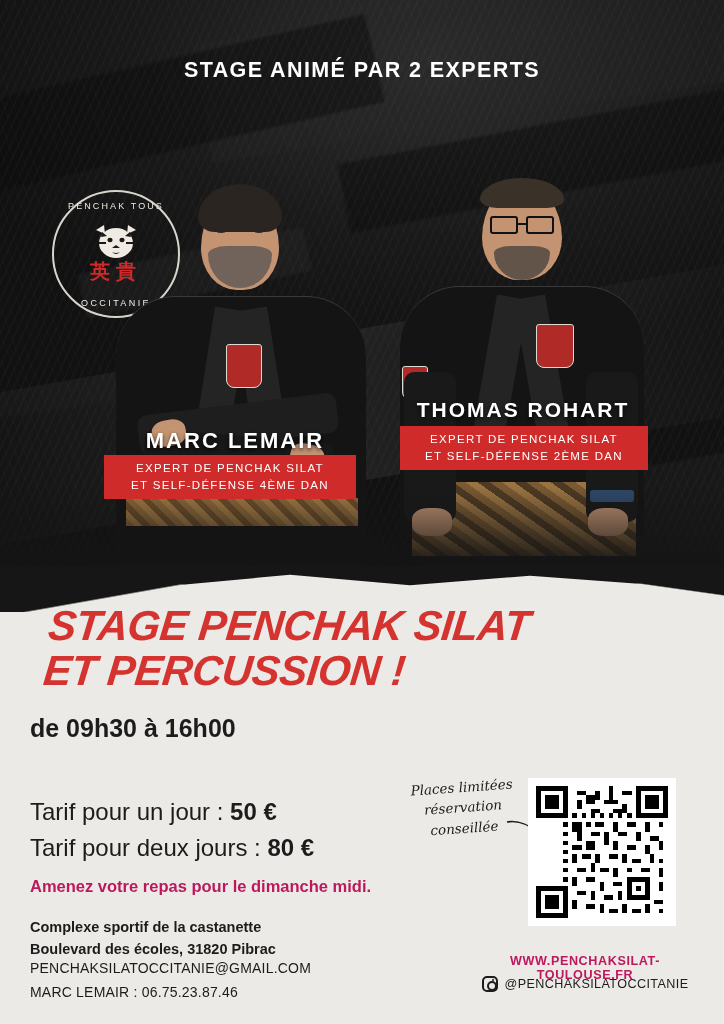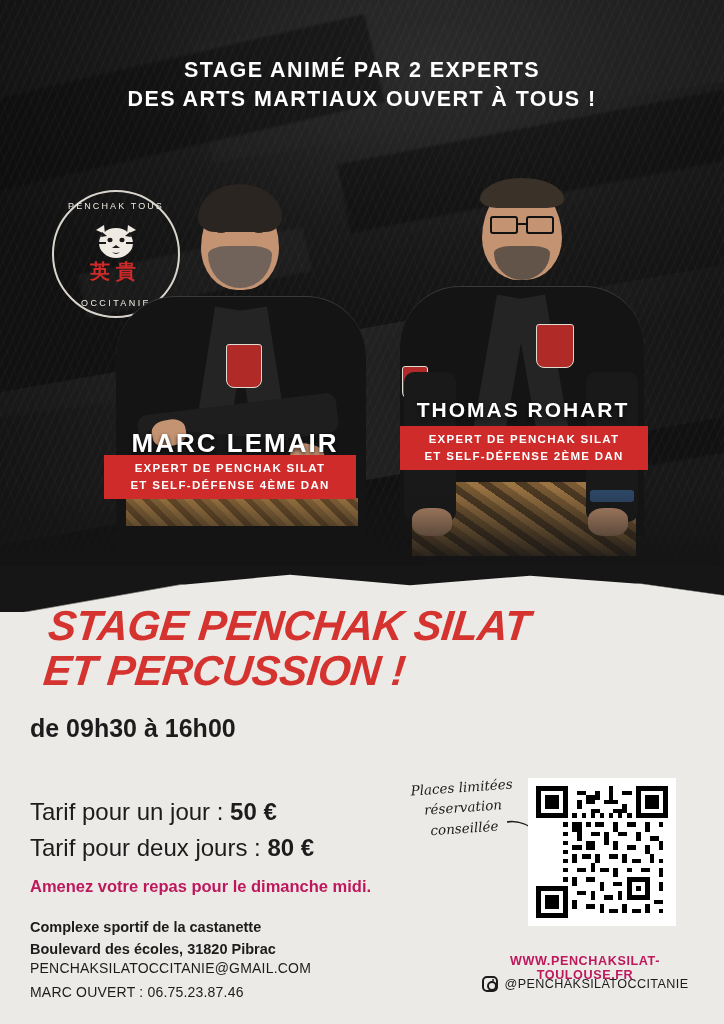--- a/index.html
+++ b/index.html
@@ -148,28 +148,28 @@
 
   
   .name {
     position: absolute;
     color: #ffffff;
     font-weight: bold;
     letter-spacing: 2px;
     text-transform: uppercase;
     text-shadow: 0 2px 4px rgba(0,0,0,.8);
   }
-  .name-marc { left: 110px; top: 428px; width: 250px; text-align: center; font-size: 26px; }
+  .name-marc { left: 110px; top: 428px; width: 250px; text-align: center; font-size: 22px; }
   .name-thomas { left: 398px; top: 398px; width: 250px; text-align: center; font-size: 21px; }
 
   .redbar {
     position: absolute;
     background: #cf2b2b;
     color: #fff;
-    font-weight: bold;
+    font-weight: normal;
     font-size: 11.5px;
     letter-spacing: 1.3px;
     text-transform: uppercase;
     text-align: center;
     padding: 5px 8px 6px;
     line-height: 1.45;
   }
   .redbar-marc { left: 104px; top: 455px; width: 252px; }
   .redbar-thomas { left: 400px; top: 426px; width: 248px; }
 
@@ -324,21 +324,20 @@
     <div class="brush b1"></div>
     <div class="brush b3"></div>
     <div class="brush b4"></div>
     <div class="brush b5"></div>
     <div class="brush b6"></div>
     <div class="light-slash"></div>
     <div class="grainy"></div>
 
     <div class="headline">
       <div>STAGE ANIMÉ PAR 2 EXPERTS</div>
-      <div>DES ARTS MARTIAUX OUVERT À TOUS !</div>
     </div>
 
     <div class="logo">
       <div class="top-txt">PENCHAK TOUS</div>
       <svg class="tiger" viewBox="0 0 52 40">
         <g fill="#efeae2">
           <path d="M6 8 L14 3 L15 12 Z"></path>
           <path d="M46 8 L38 3 L37 12 Z"></path>
           <ellipse cx="26" cy="21" rx="17" ry="15"></ellipse>
         </g>
@@ -439,21 +438,21 @@
     </div>
 
     <div class="meal">Amenez votre repas pour le dimanche midi.</div>
 
     <div class="address">
       <div>Complexe sportif de la castanette</div>
       <div>Boulevard des écoles, 31820 Pibrac</div>
     </div>
 
     <div class="email">PENCHAKSILATOCCITANIE@GMAIL.COM</div>
-    <div class="phone">MARC OUVERT : 06.75.23.87.46</div>
+    <div class="phone">MARC LEMAIR : 06.75.23.87.46</div>
 
     <div class="note">
       <div>Places limitées</div>
       <div>réservation</div>
       <div>conseillée</div>
     </div>
     <svg class="arrow" viewBox="0 0 40 24">
       <path d="M2 4 C14 2, 26 8, 34 15" stroke="#1c1c1c" stroke-width="1.6" fill="none"></path>
       <path d="M34 15 l-8 -1 l5 -4 z" fill="#1c1c1c"></path>
     </svg>

